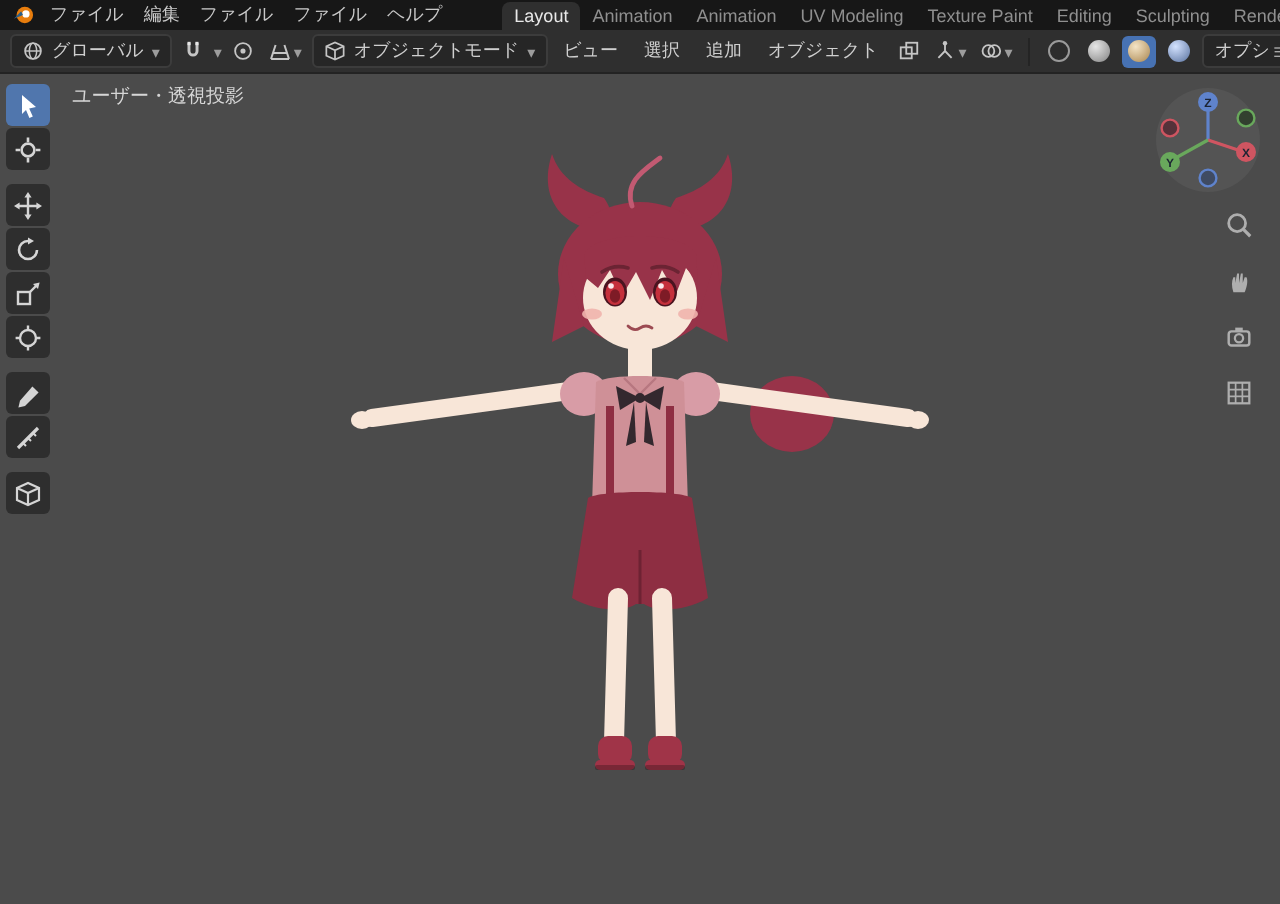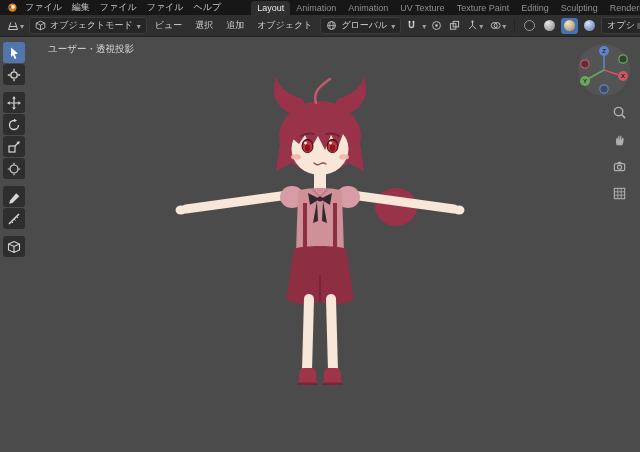--- a/index.html
+++ b/index.html
@@ -39,21 +39,21 @@
   
   .viewport{position:relative;flex:1;background:#4b4b4b;overflow:hidden}
   .char-svg{position:absolute;inset:0;width:100%;height:100%;pointer-events:none}
 
   .tools{position:absolute;left:3px;top:5px;display:flex;flex-direction:column;gap:1px;z-index:3}
   .tool{width:22px;height:21px;background:#2b2b2bde;border-radius:3px;display:flex;
     align-items:center;justify-content:center;color:#d5d5d5;cursor:pointer}
   .tool.active{background:#5076ad;color:#fff}
   .tool-gap{height:5px}
 
-  .vp-text{position:absolute;left:48px;top:6px;z-index:3;line-height:12px;pointer-events:none}
+  .vp-text{position:absolute;left:36px;top:6px;z-index:3;line-height:12px;pointer-events:none}
   .vp-text .main{font-size:9.5px;color:#d6d6d6}
   .vp-text .sub{font-size:9px;color:#a2a2a2}
 
   .gizmo{position:absolute;right:8px;top:5px;width:56px;height:56px;z-index:3;cursor:pointer}
   .gizmo text{font-size:6px;fill:#1c2433;font-weight:bold;text-anchor:middle}
   .nav-icons{position:absolute;right:13px;top:68px;display:flex;flex-direction:column;gap:8px;z-index:3}
   .nav-icons .nicon{color:#cfcfcf;opacity:.75;cursor:pointer}
 </style>
 </head>
 <body>
@@ -70,74 +70,74 @@
     </div>
     <div class="menu-item">ファイル</div>
     <div class="menu-item">編集</div>
     <div class="menu-item">ファイル</div>
     <div class="menu-item">ファイル</div>
     <div class="menu-item">ヘルプ</div>
     <div class="tabs">
       <div class="tab active">Layout</div>
       <div class="tab">Animation</div>
       <div class="tab">Animation</div>
-      <div class="tab">UV Texture</div>
+      <div class="tab">UV Modeling</div>
       <div class="tab">Texture Paint</div>
       <div class="tab">Editing</div>
       <div class="tab">Sculpting</div>
       <div class="tab">Rendering</div>
 
     </div>
   </div>
 
   <div class="vheader">
+    <div class="hgroup center">
+      <div class="dropdown-box">
+        <svg width="11" height="11" viewBox="0 0 12 12">
+          <circle cx="6" cy="6" r="4.3" stroke="#c5c5c5" stroke-width="1" fill="none"></circle>
+          <ellipse cx="6" cy="6" rx="2" ry="4.3" stroke="#c5c5c5" stroke-width="0.8" fill="none"></ellipse>
+          <path d="M1.7,6 H10.3" stroke="#c5c5c5" stroke-width="0.8"></path>
+        </svg>
+        <span>グローバル</span>
+        <span class="caret"></span>
+      </div>
+      <div class="hicon">
+        <svg width="11" height="11" viewBox="0 0 12 12">
+          <path d="M3.8,1.5 V6 a2.2,2.2 0 0 0 4.4,0 V1.5" stroke="#c5c5c5" stroke-width="1.6" fill="none"></path>
+          <rect x="3" y="1" width="1.7" height="1.8" fill="#e6e6e6"></rect>
+          <rect x="7.3" y="1" width="1.7" height="1.8" fill="#e6e6e6"></rect>
+        </svg>
+      </div>
+      <span class="caret"></span>
+      <div class="hicon">
+        <svg width="11" height="11" viewBox="0 0 12 12">
+          <circle cx="6" cy="6" r="4.3" stroke="#c5c5c5" stroke-width="1" fill="none"></circle>
+          <circle cx="6" cy="6" r="1.4" fill="#c5c5c5"></circle>
+        </svg>
+      </div>
+    </div>
+
     <div class="hgroup">
       <div class="hicon">
         <svg width="12" height="12" viewBox="0 0 12 12">
           <path d="M1.5,9.5 H10.5 M2.5,6.5 H9.5 M1.5,9.5 L3.8,2.5 M10.5,9.5 L8.2,2.5" stroke="#c5c5c5" stroke-width="1" fill="none"></path>
         </svg>
         <span class="caret"></span>
       </div>
       <div class="dropdown-box">
         <svg width="11" height="11" viewBox="0 0 14 14">
           <path d="M1.5,4 L7,1.5 L12.5,4 V10 L7,12.5 L1.5,10 Z M1.5,4 L7,6.5 L12.5,4 M7,6.5 V12.5" stroke="#c5c5c5" stroke-width="1.1" fill="none"></path>
         </svg>
         <span>オブジェクトモード</span>
         <span class="caret"></span>
       </div>
       <div class="hmenu">ビュー</div>
       <div class="hmenu">選択</div>
       <div class="hmenu">追加</div>
       <div class="hmenu">オブジェクト</div>
-    </div>
-
-    <div class="hgroup center">
-      <div class="dropdown-box">
-        <svg width="11" height="11" viewBox="0 0 12 12">
-          <circle cx="6" cy="6" r="4.3" stroke="#c5c5c5" stroke-width="1" fill="none"></circle>
-          <ellipse cx="6" cy="6" rx="2" ry="4.3" stroke="#c5c5c5" stroke-width="0.8" fill="none"></ellipse>
-          <path d="M1.7,6 H10.3" stroke="#c5c5c5" stroke-width="0.8"></path>
-        </svg>
-        <span>グローバル</span>
-        <span class="caret"></span>
-      </div>
-      <div class="hicon">
-        <svg width="11" height="11" viewBox="0 0 12 12">
-          <path d="M3.8,1.5 V6 a2.2,2.2 0 0 0 4.4,0 V1.5" stroke="#c5c5c5" stroke-width="1.6" fill="none"></path>
-          <rect x="3" y="1" width="1.7" height="1.8" fill="#e6e6e6"></rect>
-          <rect x="7.3" y="1" width="1.7" height="1.8" fill="#e6e6e6"></rect>
-        </svg>
-      </div>
-      <span class="caret"></span>
-      <div class="hicon">
-        <svg width="11" height="11" viewBox="0 0 12 12">
-          <circle cx="6" cy="6" r="4.3" stroke="#c5c5c5" stroke-width="1" fill="none"></circle>
-          <circle cx="6" cy="6" r="1.4" fill="#c5c5c5"></circle>
-        </svg>
-      </div>
     </div>
 
     <div class="hgroup">
       <div class="hicon">
         <svg width="11" height="11" viewBox="0 0 12 12">
           <rect x="1.5" y="4" width="6" height="6" stroke="#c5c5c5" stroke-width="1" fill="none"></rect>
           <rect x="4.5" y="1.5" width="6" height="6" stroke="#c5c5c5" stroke-width="1" fill="none"></rect>
         </svg>
       </div>
       <div class="hicon">

